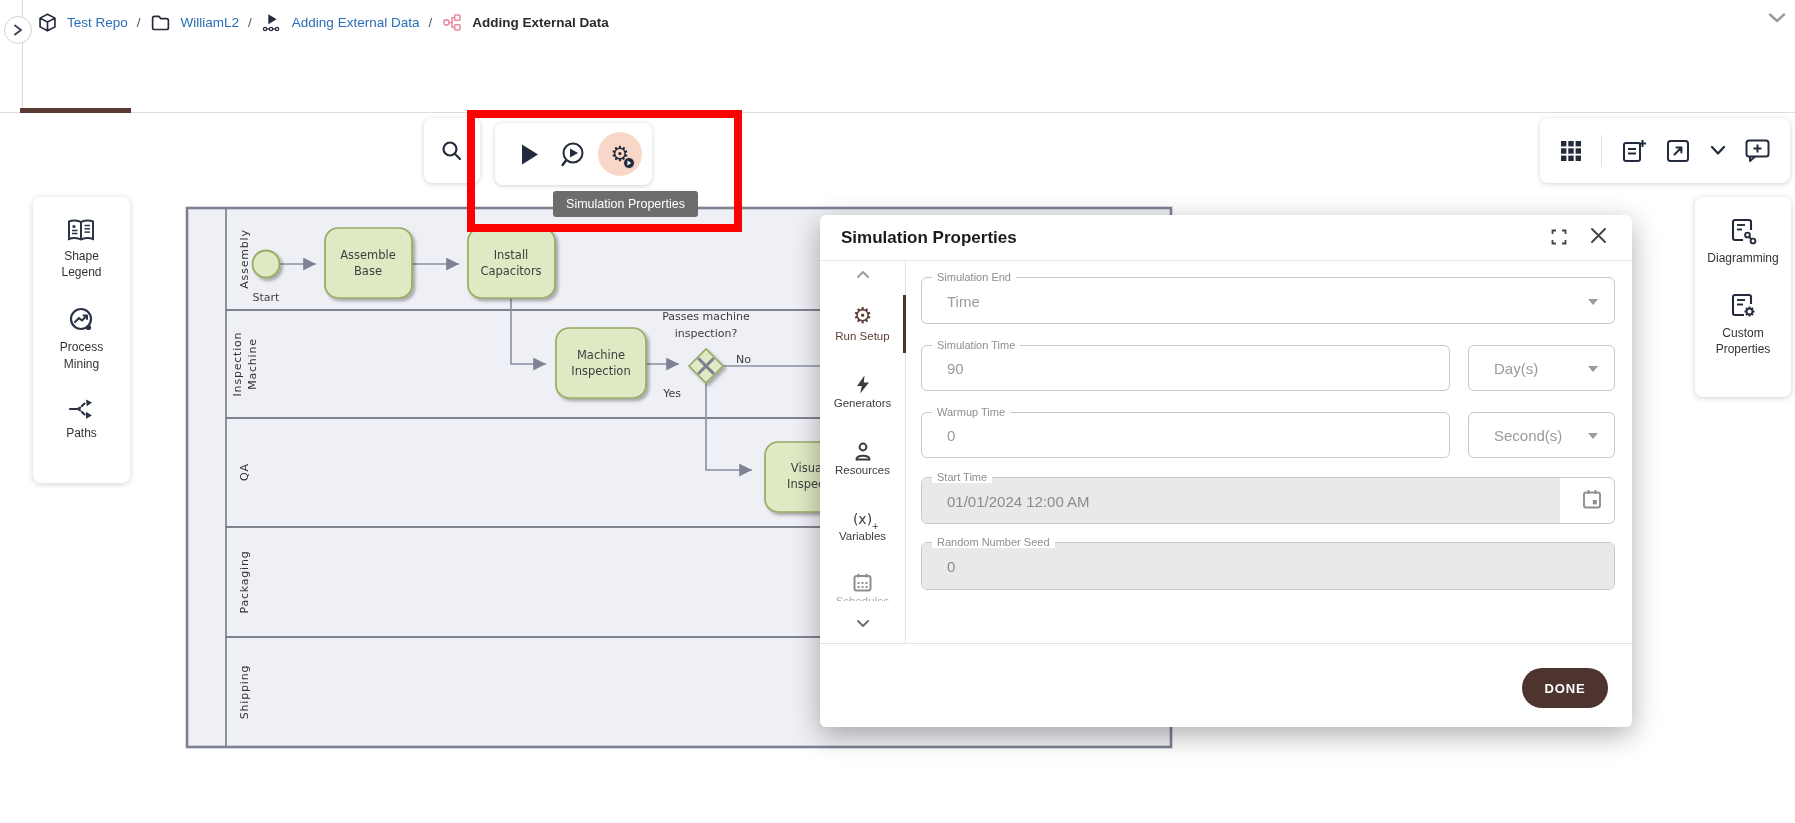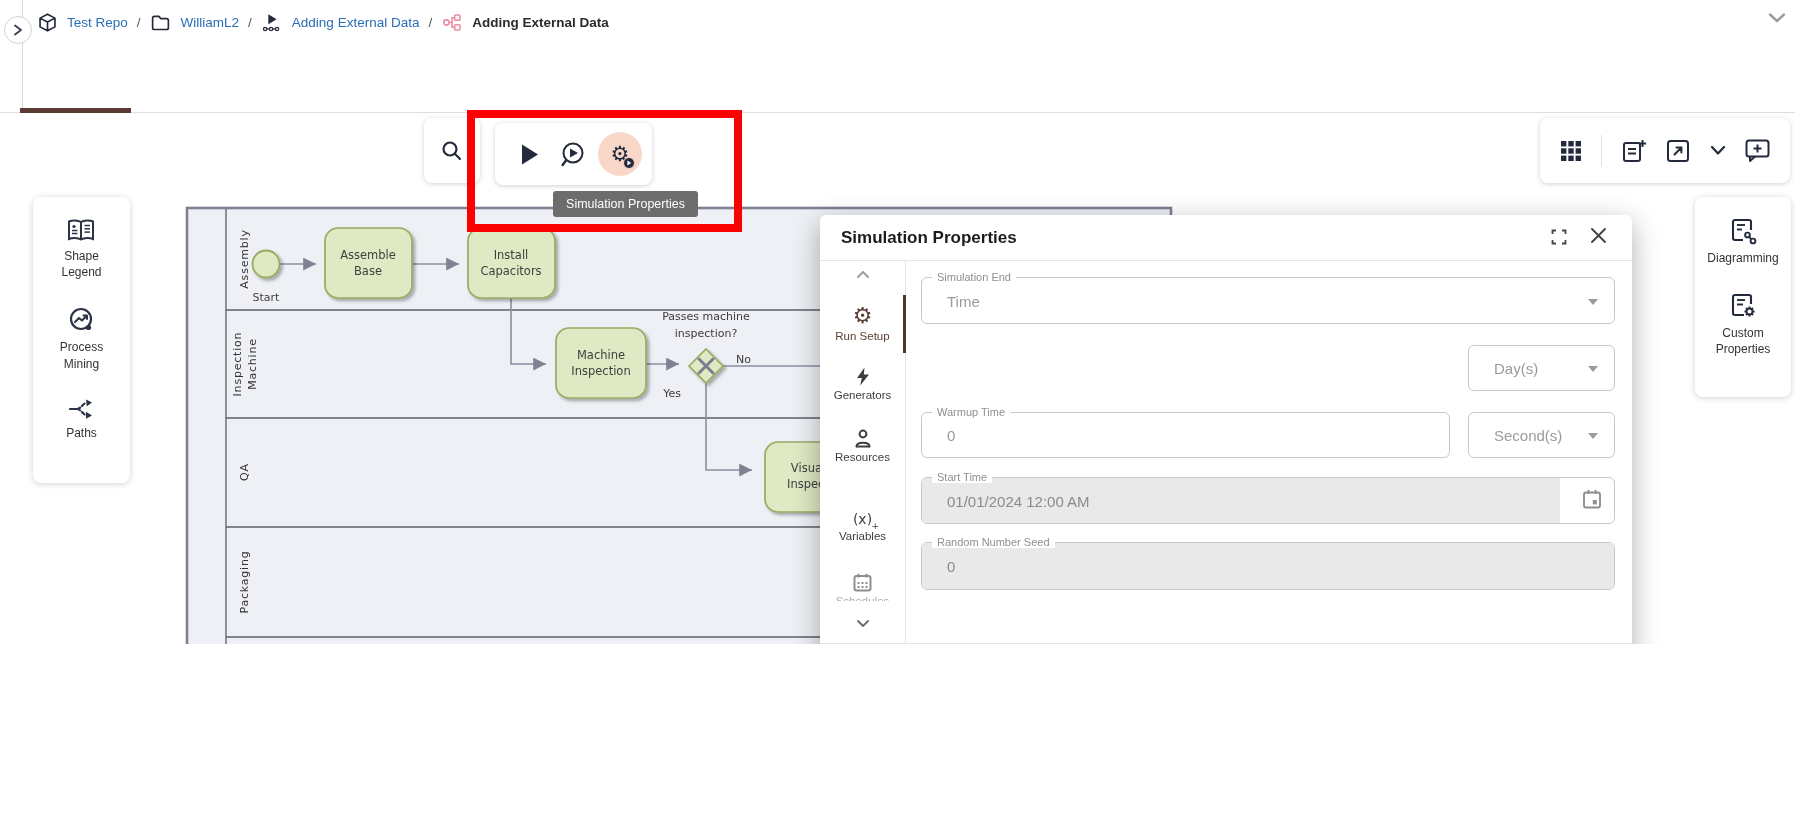--- a/index.html
+++ b/index.html
@@ -1,18 +1,18 @@
 <!DOCTYPE html>
 <html><head>
 <meta charset="utf-8">
 <style>
   * { margin:0; padding:0; box-sizing:border-box; }
   html,body { background:#fff; }
   body { font-family:"Liberation Sans", sans-serif; }
-  #app { position:relative; width:1795px; height:644px; background:#fff; overflow:hidden; }
+  #app { position:relative; width:1795px; height:823px; background:#fff; overflow:hidden; }
   .abs { position:absolute; }
 
   
   .vrule { position:absolute; left:22px; top:0; width:1px; height:113px; background:#d8d8d8; }
   .expander { position:absolute; left:4px; top:16px; width:28px; height:28px; border:1px solid #d3d3d3;
               border-radius:50%; background:#fff; display:flex; align-items:center; justify-content:center; z-index:5;}
   .crumbs { position:absolute; left:36px; top:8px; height:28px; display:flex; align-items:center; gap:9px; font-size:13.5px; }
   .crumb-link { color:#2a6db8; text-decoration:none; cursor:pointer; }
   .crumb-current { color:#2b2b2b; font-weight:bold; }
   .crumb-sep { color:#555; }
@@ -351,27 +351,27 @@
     <div class="rail-active-bar"></div>
     <div class="rail-item" style="top:55px;">
       <svg width="14" height="9" viewBox="0 0 14 9">
           <polyline points="2,7 7,2 12,7" fill="none" stroke="#9e9e9e" stroke-width="2" stroke-linecap="round" stroke-linejoin="round"></polyline>
         </svg>
     </div>
     <div class="rail-item active" style="top:90px;">
       <span class="rail-gear">⚙</span>
       <span class="rlbl">Run Setup</span>
     </div>
-    <div class="rail-item" style="top:152px;">
+    <div class="rail-item" style="top:160px;">
       <svg width="14" height="19" viewBox="0 0 14 19">
           <polygon points="8.5,0.5 1,11 5.8,11 4.2,18.5 13,7.5 7.8,7.5" fill="#3d3d3d"></polygon>
         </svg>
       <span class="rlbl">Generators</span>
     </div>
-    <div class="rail-item" style="top:214px;text-align:right;">
+    <div class="rail-item" style="top:227px;text-align:right;">
       <svg width="18" height="19" viewBox="0 0 18 19">
           <circle cx="9" cy="5" r="3.4" fill="none" stroke="#3d3d3d" stroke-width="2"></circle>
           <path d="M2.5 17.5 C2.5 12.5 15.5 12.5 15.5 17.5" fill="none" stroke="#3d3d3d" stroke-width="2" stroke-linecap="round"></path>
           <line x1="2.8" y1="17.6" x2="15.2" y2="17.6" stroke="#3d3d3d" stroke-width="2" stroke-linecap="round"></line>
         </svg>
       <span class="rlbl">Resources</span>
     </div>
     <div class="rail-item" style="top:296px;">
       <span class="varicon">(x)<span class="plus">+</span></span>
       <span class="rlbl">Variables</span>
@@ -397,20 +397,24 @@
           <polyline points="2,2 7,7 12,2" fill="none" stroke="#6f6f6f" stroke-width="2" stroke-linecap="round" stroke-linejoin="round"></polyline>
         </svg>
     </div>
 
     <div class="fld" style="left:101px; top:62px; width:694px; height:47px;">
       <span class="flbl">Simulation End</span>
       <span class="fval">Time</span>
       <span class="caret"></span>
     </div>
 
+    <div class="fld" style="left:101px; top:130px; width:529px; height:46px;">
+      <span class="flbl">Simulation Time</span>
+      <span class="fval">90</span>
+    </div>
     <div class="fld" style="left:648px; top:130px; width:147px; height:46px;">
       <span class="fval">Day(s)</span>
       <span class="caret"></span>
     </div>
 
     <div class="fld" style="left:101px; top:197px; width:529px; height:46px;">
       <span class="flbl">Warmup Time</span>
       <span class="fval">0</span>
     </div>
     <div class="fld" style="left:648px; top:197px; width:147px; height:46px;">

